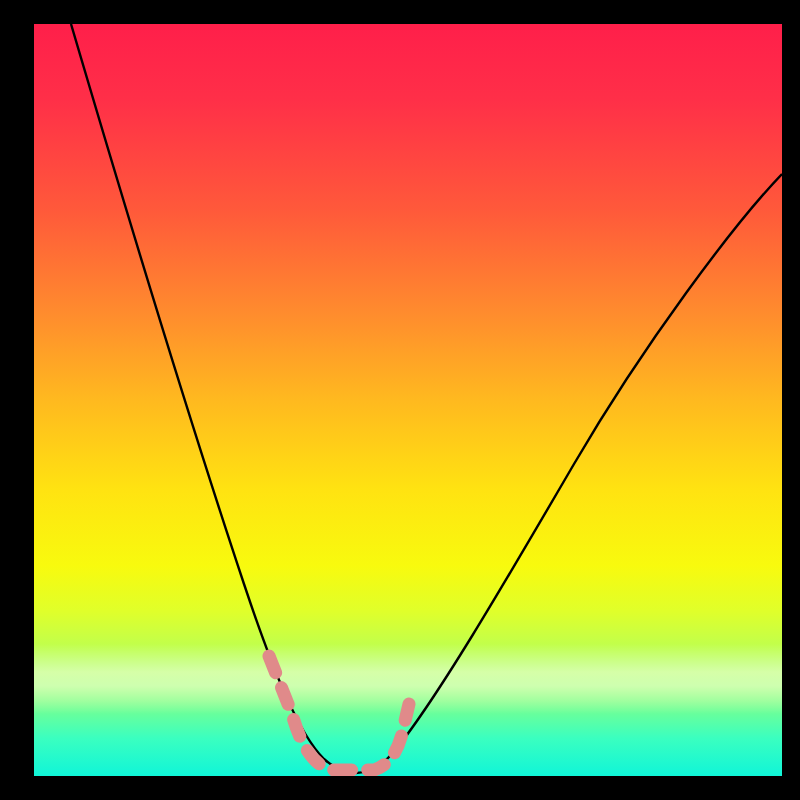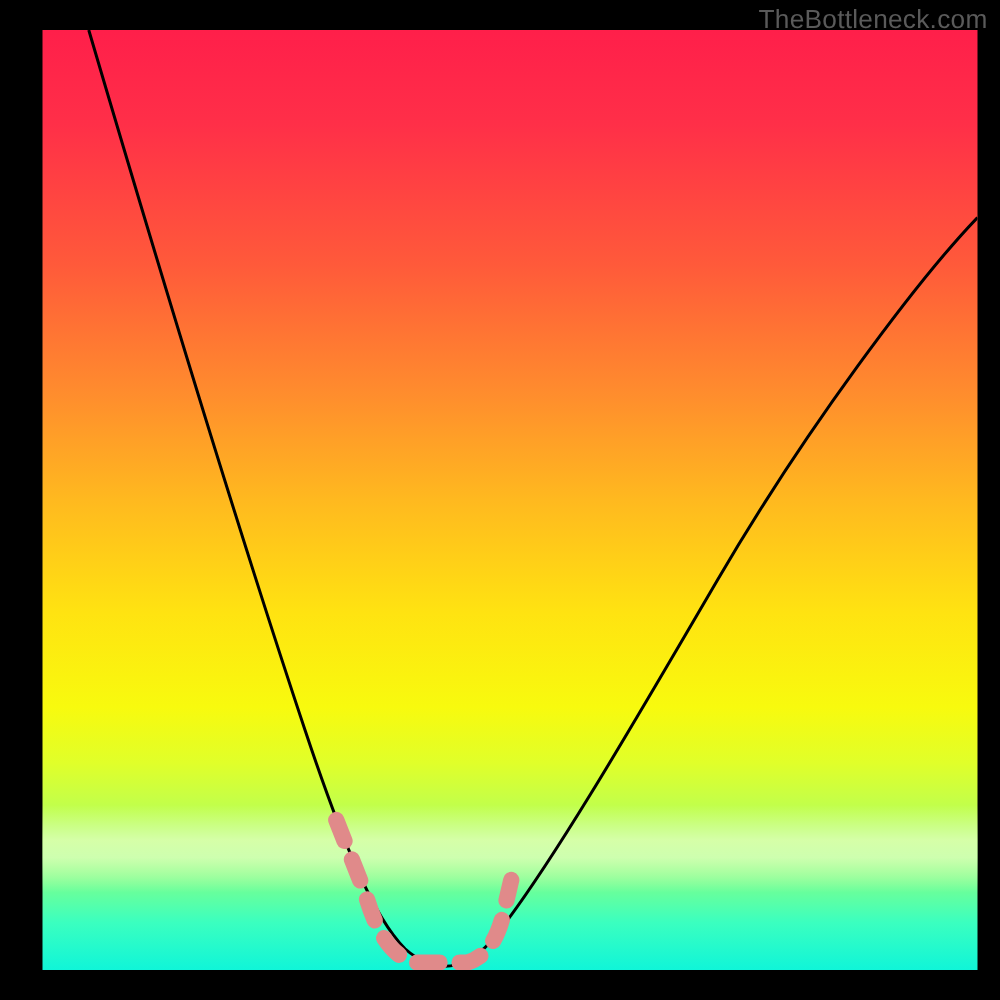--- a/index.html
+++ b/index.html
@@ -78,14 +78,13 @@
 
       <path d="M 235 632
                L 258 690
                Q 272 740 298 746
                L 340 746
                Q 360 740 368 710
                L 375 680" fill="none" stroke="#e08a8a" stroke-width="13" stroke-linecap="round" stroke-linejoin="round" stroke-dasharray="18 16"></path>
     </svg>
   </div>
 
-  <div class="watermark">TheBottleneck.com</div>
 </div>
 
 </body></html>

